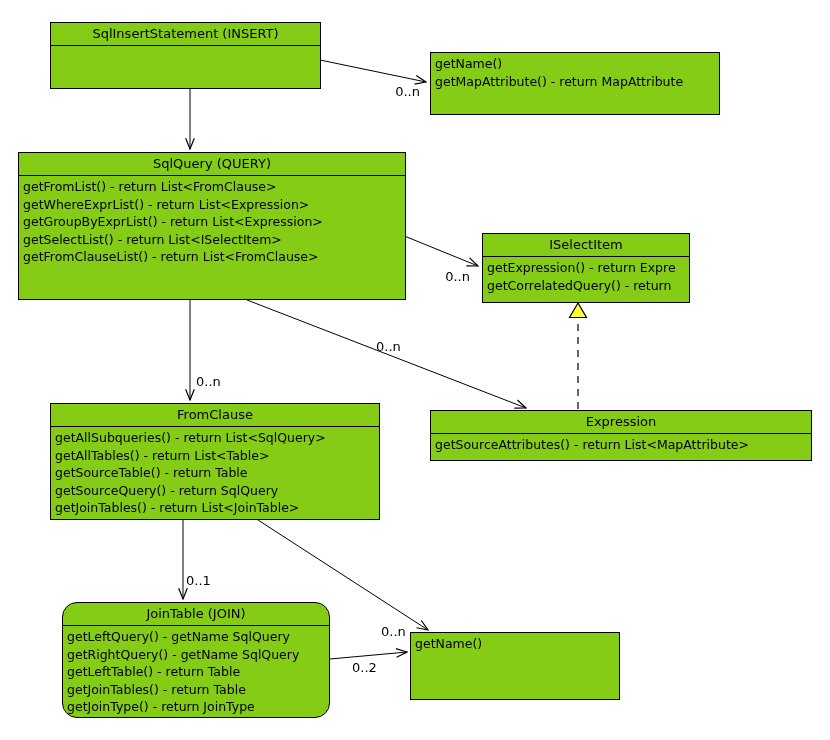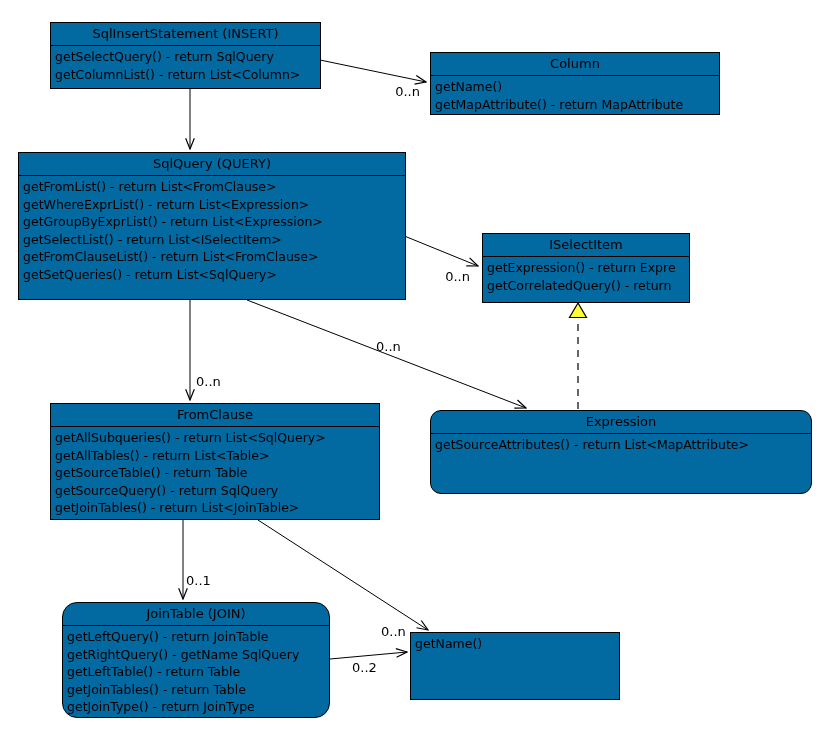--- a/index.html
+++ b/index.html
@@ -10,21 +10,21 @@
     font-family:"DejaVu Sans","Liberation Sans",sans-serif;
     overflow:hidden;
   }
   svg.wires{position:absolute;left:0;top:0;z-index:1;}
   svg.wires text{
     font-family:"DejaVu Sans","Liberation Sans",sans-serif;
     font-size:13px;fill:#000;
   }
   .uml-class{
     position:absolute;
-    background:#0369a1;
+    background:#84cc16;
     border:1px solid #000;
     box-sizing:border-box;
     z-index:2;
     overflow:hidden;
   }
   .uml-title{
     border-bottom:1px solid #000;
     text-align:center;
     font-size:13px;
     color:#000;
@@ -78,43 +78,37 @@
 
     <line x1="258" y1="520" x2="428" y2="630" stroke="#000" stroke-width="1" marker-end="url(#open-arrow)"></line>
     <text x="381" y="636" text-anchor="start">0..n</text>
 
     <line x1="330" y1="659" x2="407" y2="652" stroke="#000" stroke-width="1" marker-end="url(#open-arrow)"></line>
     <text x="352" y="672" text-anchor="start">0..2</text>
   </svg>
 
   <div class="uml-class" style="left:50px;top:22px;width:271px;height:67px;">
     <div class="uml-title">SqlInsertStatement (INSERT)</div>
-    <div class="uml-methods">
-        <div class="method">getSelectQuery() - return SqlQuery</div>
-        <div class="method">getColumnList() - return List&lt;Column&gt;</div>
-      </div>
   </div>
 
   <div class="uml-class" style="left:430px;top:52px;width:290px;height:63px;">
-    <div class="uml-title">Column</div>
     <div class="uml-methods">
         <div class="method">getName()</div>
         <div class="method">getMapAttribute() - return MapAttribute</div>
       </div>
   </div>
 
   <div class="uml-class" style="left:18px;top:152px;width:388px;height:148px;">
     <div class="uml-title">SqlQuery (QUERY)</div>
     <div class="uml-methods">
         <div class="method">getFromList() - return List&lt;FromClause&gt;</div>
         <div class="method">getWhereExprList() - return List&lt;Expression&gt;</div>
         <div class="method">getGroupByExprList() - return List&lt;Expression&gt;</div>
         <div class="method">getSelectList() - return List&lt;ISelectItem&gt;</div>
         <div class="method">getFromClauseList() - return List&lt;FromClause&gt;</div>
-        <div class="method">getSetQueries() - return List&lt;SqlQuery&gt;</div>
       </div>
   </div>
 
   <div class="uml-class" style="left:50px;top:403px;width:330px;height:117px;">
     <div class="uml-title">FromClause</div>
     <div class="uml-methods">
         <div class="method">getAllSubqueries() - return List&lt;SqlQuery&gt;</div>
         <div class="method">getAllTables() - return List&lt;Table&gt;</div>
         <div class="method">getSourceTable() - return Table</div>
         <div class="method">getSourceQuery() - return SqlQuery</div>
@@ -123,31 +117,31 @@
   </div>
 
   <div class="uml-class" style="left:482px;top:233px;width:208px;height:70px;">
     <div class="uml-title">ISelectItem</div>
     <div class="uml-methods">
         <div class="method">getExpression() - return Expre</div>
         <div class="method">getCorrelatedQuery() - return</div>
       </div>
   </div>
 
-  <div class="uml-class" style="left:430px;top:410px;width:382px;height:84px;border-radius:11px;">
+  <div class="uml-class" style="left:430px;top:410px;width:382px;height:51px;">
     <div class="uml-title">Expression</div>
     <div class="uml-methods">
         <div class="method">getSourceAttributes() - return List&lt;MapAttribute&gt;</div>
       </div>
   </div>
 
   <div class="uml-class" style="left:62px;top:602px;width:268px;height:116px;border-radius:15px;">
     <div class="uml-title">JoinTable (JOIN)</div>
     <div class="uml-methods">
-        <div class="method">getLeftQuery() - return JoinTable</div>
+        <div class="method">getLeftQuery() - getName SqlQuery</div>
         <div class="method">getRightQuery() - getName SqlQuery</div>
         <div class="method">getLeftTable() - return Table</div>
         <div class="method">getJoinTables() - return Table</div>
         <div class="method">getJoinType() - return JoinType</div>
       </div>
   </div>
 
   <div class="uml-class" style="left:410px;top:632px;width:210px;height:68px;">
     <div class="uml-methods">
         <div class="method">getName()</div>

